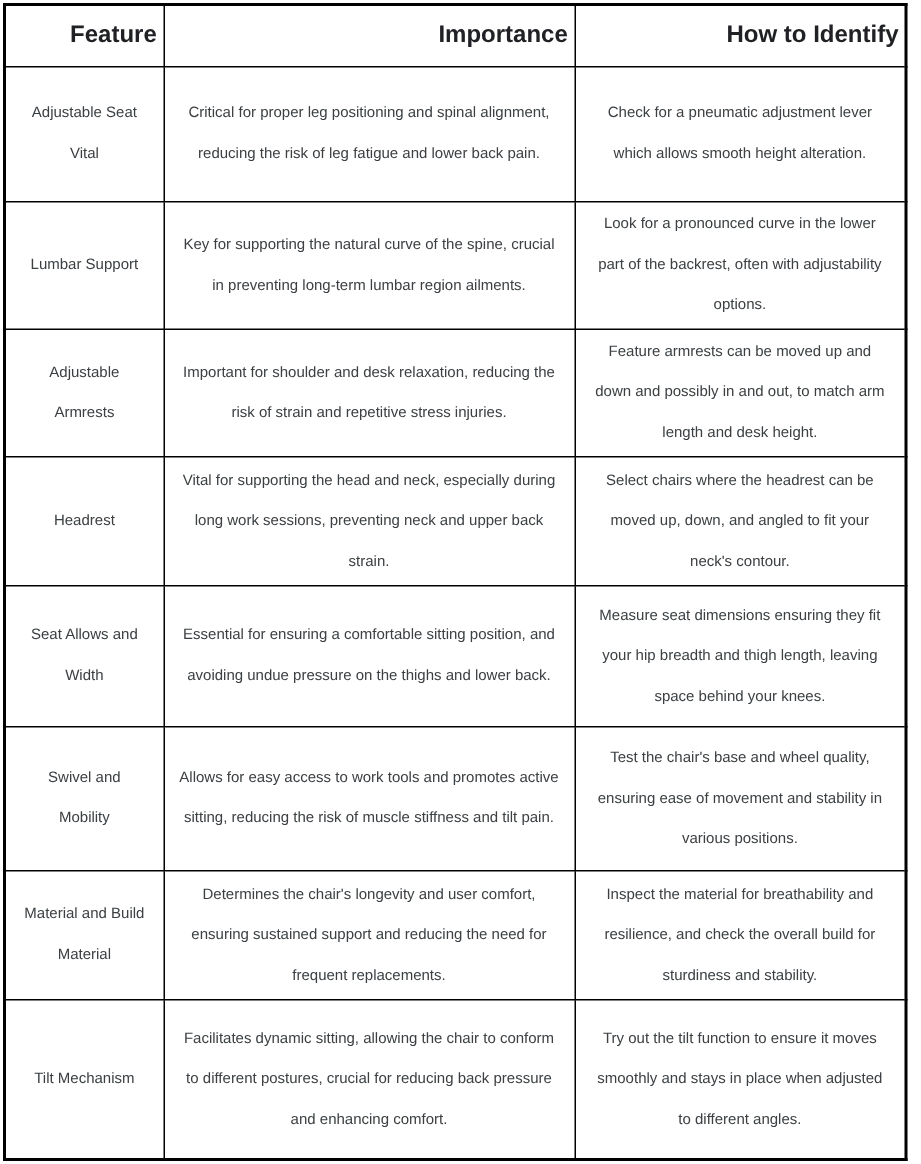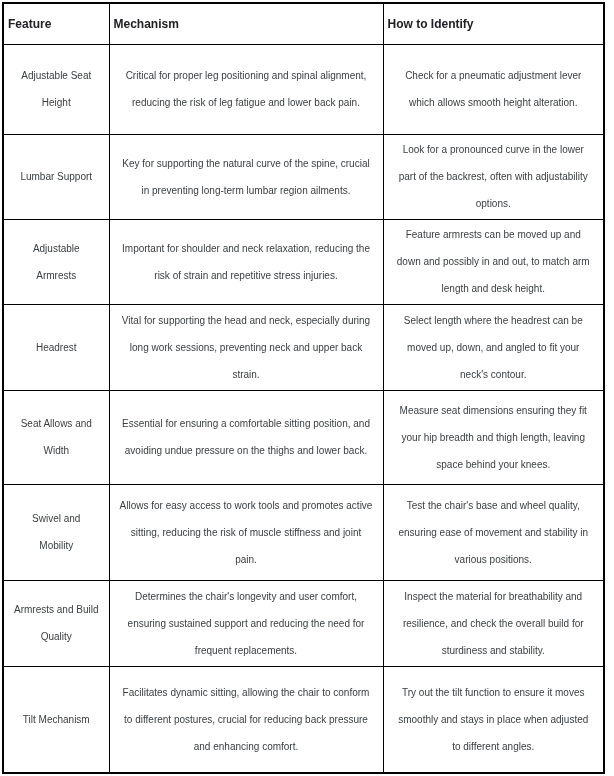--- a/index.html
+++ b/index.html
@@ -30,24 +30,24 @@
     vertical-align: middle;
     box-sizing: border-box;
     overflow: hidden;
   }
   col.c1 { width: 106px; }
   col.c2 { width: 274px; }
   col.c3 { width: 221px; }
 
   thead tr { height: 41px; }
   table.features th {
-    font-size: 12px;
+    font-size: 16px;
     font-weight: bold;
     color: #202124;
-    text-align: left;
+    text-align: right;
     padding: 0 4px;
     line-height: 16px;
   }
   table.features td {
     font-size: 10px;
     color: #3c4043;
     line-height: 27px;
     padding: 0 10px;
     text-align: center;
   }
@@ -69,63 +69,63 @@
 <div class="page">
   <table class="features">
     <colgroup>
       <col class="c1">
       <col class="c2">
       <col class="c3">
     </colgroup>
     <thead>
       <tr>
         <th>Feature</th>
-        <th>Mechanism</th>
+        <th>Importance</th>
         <th>How to Identify</th>
       </tr>
     </thead>
     <tbody id="rows">
   <tr>
-    <td class="feature-cell">Adjustable Seat Height</td>
+    <td class="feature-cell">Adjustable Seat Vital</td>
     <td class="importance-cell">Critical for proper leg positioning and spinal alignment, reducing the risk of leg fatigue and lower back pain.</td>
     <td class="identify-cell">Check for a pneumatic adjustment lever which allows smooth height alteration.</td>
   </tr>
 
   <tr>
     <td class="feature-cell">Lumbar Support</td>
     <td class="importance-cell">Key for supporting the natural curve of the spine, crucial in preventing long-term lumbar region ailments.</td>
     <td class="identify-cell">Look for a pronounced curve in the lower part of the backrest, often with adjustability options.</td>
   </tr>
 
   <tr>
     <td class="feature-cell">Adjustable Armrests</td>
-    <td class="importance-cell">Important for shoulder and neck relaxation, reducing the risk of strain and repetitive stress injuries.</td>
+    <td class="importance-cell">Important for shoulder and desk relaxation, reducing the risk of strain and repetitive stress injuries.</td>
     <td class="identify-cell">Feature armrests can be moved up and down and possibly in and out, to match arm length and desk height.</td>
   </tr>
 
   <tr>
     <td class="feature-cell">Headrest</td>
     <td class="importance-cell">Vital for supporting the head and neck, especially during long work sessions, preventing neck and upper back strain.</td>
-    <td class="identify-cell">Select length where the headrest can be moved up, down, and angled to fit your neck's contour.</td>
+    <td class="identify-cell">Select chairs where the headrest can be moved up, down, and angled to fit your neck's contour.</td>
   </tr>
 
   <tr>
     <td class="feature-cell">Seat Allows and Width</td>
     <td class="importance-cell">Essential for ensuring a comfortable sitting position, and avoiding undue pressure on the thighs and lower back.</td>
     <td class="identify-cell">Measure seat dimensions ensuring they fit your hip breadth and thigh length, leaving space behind your knees.</td>
   </tr>
 
   <tr>
     <td class="feature-cell">Swivel and Mobility</td>
-    <td class="importance-cell">Allows for easy access to work tools and promotes active sitting, reducing the risk of muscle stiffness and joint pain.</td>
+    <td class="importance-cell">Allows for easy access to work tools and promotes active sitting, reducing the risk of muscle stiffness and tilt pain.</td>
     <td class="identify-cell">Test the chair's base and wheel quality, ensuring ease of movement and stability in various positions.</td>
   </tr>
 
   <tr>
-    <td class="feature-cell">Armrests and Build Quality</td>
+    <td class="feature-cell">Material and Build Material</td>
     <td class="importance-cell">Determines the chair's longevity and user comfort, ensuring sustained support and reducing the need for frequent replacements.</td>
     <td class="identify-cell">Inspect the material for breathability and resilience, and check the overall build for sturdiness and stability.</td>
   </tr>
 
   <tr>
     <td class="feature-cell">Tilt Mechanism</td>
     <td class="importance-cell">Facilitates dynamic sitting, allowing the chair to conform to different postures, crucial for reducing back pressure and enhancing comfort.</td>
     <td class="identify-cell">Try out the tilt function to ensure it moves smoothly and stays in place when adjusted to different angles.</td>
   </tr>
 </tbody>

